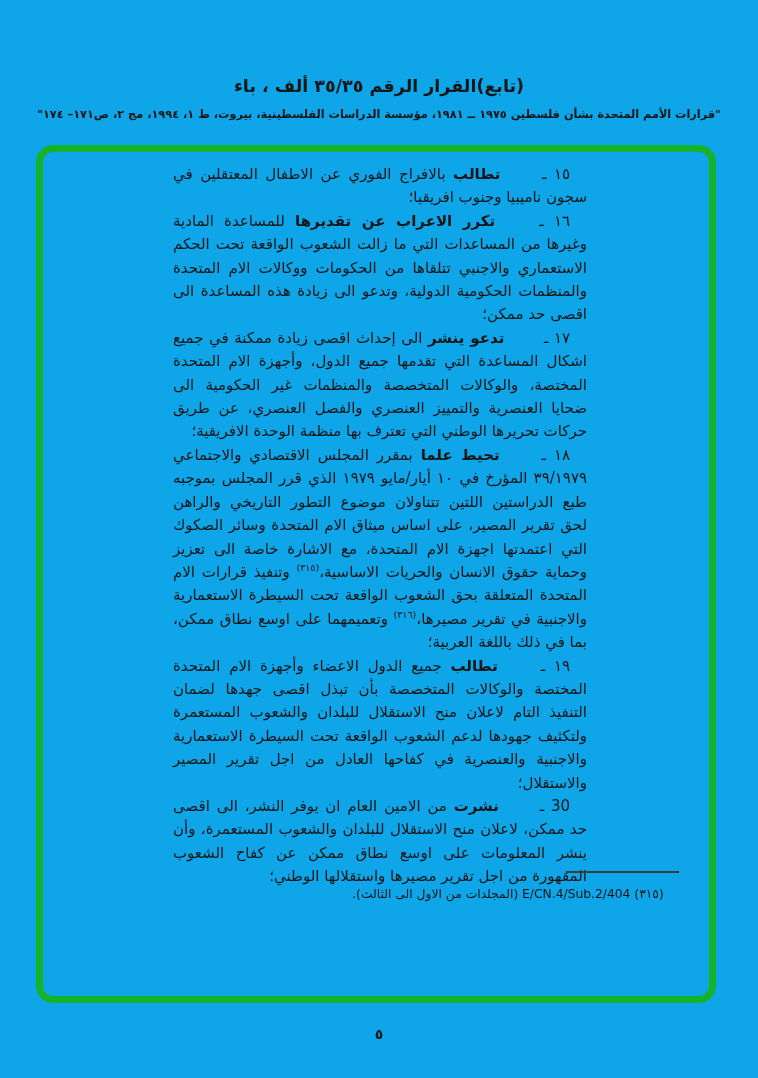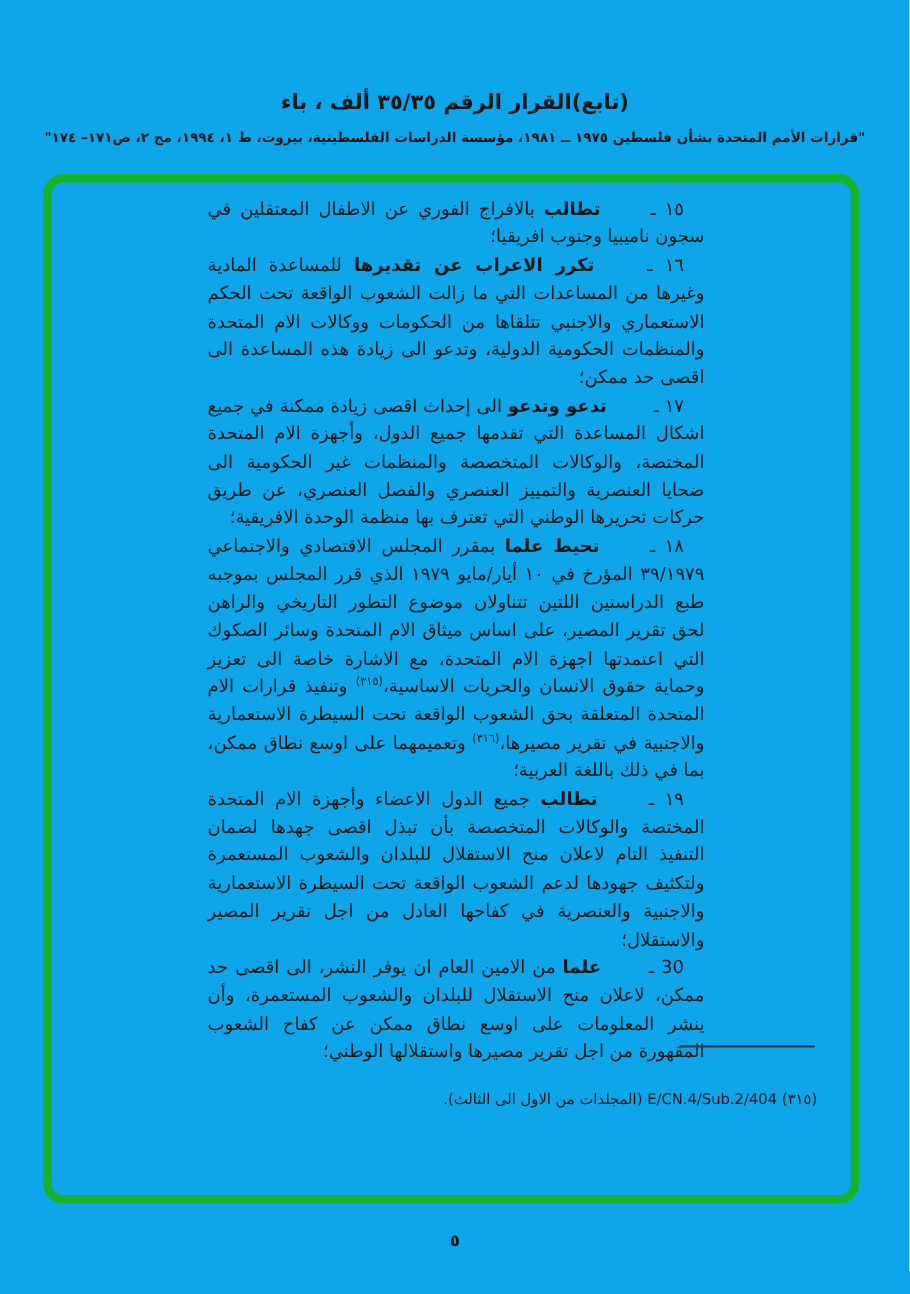--- a/index.html
+++ b/index.html
@@ -38,22 +38,22 @@
   }
   .para{margin:0;text-indent:17px;}
   .para .pnum{font-weight:normal;margin-left:34px;}
   .para b{font-weight:bold;}
   .para sup{font-size:9.5px;line-height:0;vertical-align:super;}
   .fn-sep{
     position:absolute;top:871px;left:566px;width:113px;height:0;
     border-top:2px solid #3c3c3c;
   }
   .footnotes{
-    position:absolute;top:905px;right:77px;width:346px;
-    direction:rtl;text-align:right;
+    position:absolute;top:883px;right:77px;width:346px;
+    direction:rtl;text-align:center;
     font-size:12.3px;line-height:23px;
   }
   .footnote{margin:0;padding-right:50px;text-indent:-50px;}
   .footnote .fn-ref{white-space:nowrap;}
   .page-number{
     position:absolute;top:1026px;left:0;right:0;
     text-align:center;
     font-size:14px;font-weight:bold;
   }
 </style>
@@ -64,24 +64,24 @@
 
   <div class="header-title">(تابع)القرار الرقم ٣٥/٣٥ ألف ، باء</div>
 
   <div class="header-citation">"قرارات الأمم المتحدة بشأن فلسطين ١٩٧٥ ــ ١٩٨١، مؤسسة الدراسات الفلسطينية، بيروت، ط ١، ١٩٩٤، مج ٢، ص١٧١– ١٧٤"</div>
 
   <div class="green-box" style="border-color: rgb(21, 179, 43);"></div>
 
   <div class="body-text">
       <p class="para"><span class="pnum">١٥ ـ </span><b>تطالب</b> بالافراج الفوري عن الاطفال المعتقلين في سجون ناميبيا وجنوب افريقيا؛</p>
       <p class="para"><span class="pnum">١٦ ـ </span><b>تكرر الاعراب عن تقديرها</b> للمساعدة المادية وغيرها من المساعدات التي ما زالت الشعوب الواقعة تحت الحكم الاستعماري والاجنبي تتلقاها من الحكومات ووكالات الام المتحدة والمنظمات الحكومية الدولية، وتدعو الى زيادة هذه المساعدة الى اقصى حد ممكن؛</p>
-      <p class="para"><span class="pnum">١٧ ـ </span><b>تدعو وتدعو</b> الى إحداث اقصى زيادة ممكنة في جميع اشكال المساعدة التي تقدمها جميع الدول، وأجهزة الام المتحدة المختصة، والوكالات المتخصصة والمنظمات غير الحكومية الى ضحايا العنصرية والتمييز العنصري والفصل العنصري، عن طريق حركات تحريرها الوطني التي تعترف بها منظمة الوحدة الافريقية؛</p>
+      <p class="para"><span class="pnum">١٧ ـ </span><b>تدعو ينشر</b> الى إحداث اقصى زيادة ممكنة في جميع اشكال المساعدة التي تقدمها جميع الدول، وأجهزة الام المتحدة المختصة، والوكالات المتخصصة والمنظمات غير الحكومية الى ضحايا العنصرية والتمييز العنصري والفصل العنصري، عن طريق حركات تحريرها الوطني التي تعترف بها منظمة الوحدة الافريقية؛</p>
       <p class="para"><span class="pnum">١٨ ـ </span><b>تحيط علما</b> بمقرر المجلس الاقتصادي والاجتماعي ٣٩/١٩٧٩ المؤرخ في ١٠ أيار/مايو ١٩٧٩ الذي قرر المجلس بموجبه طبع الدراستين اللتين تتناولان موضوع التطور التاريخي والراهن لحق تقرير المصير، على اساس ميثاق الام المتحدة وسائر الصكوك التي اعتمدتها اجهزة الام المتحدة، مع الاشارة خاصة الى تعزيز وحماية حقوق الانسان والحريات الاساسية،<sup>(٣١٥)</sup> وتنفيذ قرارات الام المتحدة المتعلقة بحق الشعوب الواقعة تحت السيطرة الاستعمارية والاجنبية في تقرير مصيرها،<sup>(٣١٦)</sup> وتعميمهما على اوسع نطاق ممكن، بما في ذلك باللغة العربية؛</p>
       <p class="para"><span class="pnum">١٩ ـ </span><b>تطالب</b> جميع الدول الاعضاء وأجهزة الام المتحدة المختصة والوكالات المتخصصة بأن تبذل اقصى جهدها لضمان التنفيذ التام لاعلان منح الاستقلال للبلدان والشعوب المستعمرة ولتكثيف جهودها لدعم الشعوب الواقعة تحت السيطرة الاستعمارية والاجنبية والعنصرية في كفاحها العادل من اجل تقرير المصير والاستقلال؛</p>
-      <p class="para"><span class="pnum">30 ـ </span><b>علما</b> من الامين العام ان يوفر النشر، الى اقصى حد ممكن، لاعلان منح الاستقلال للبلدان والشعوب المستعمرة، وأن ينشر المعلومات على اوسع نطاق ممكن عن كفاح الشعوب المقهورة من اجل تقرير مصيرها واستقلالها الوطني؛</p>
+      <p class="para"><span class="pnum">30 ـ </span><b>نشرت</b> من الامين العام ان يوفر النشر، الى اقصى حد ممكن، لاعلان منح الاستقلال للبلدان والشعوب المستعمرة، وأن ينشر المعلومات على اوسع نطاق ممكن عن كفاح الشعوب المقهورة من اجل تقرير مصيرها واستقلالها الوطني؛</p>
     </div>
 
   <div class="fn-sep"></div>
 
   <div class="footnotes">
       <div class="footnote"><span class="fn-ref">(٣١٥)</span> E/CN.4/Sub.2/404 (المجلدات من الاول الى الثالث).</div>
     </div>
 
   <div class="page-number">٥</div>
 

